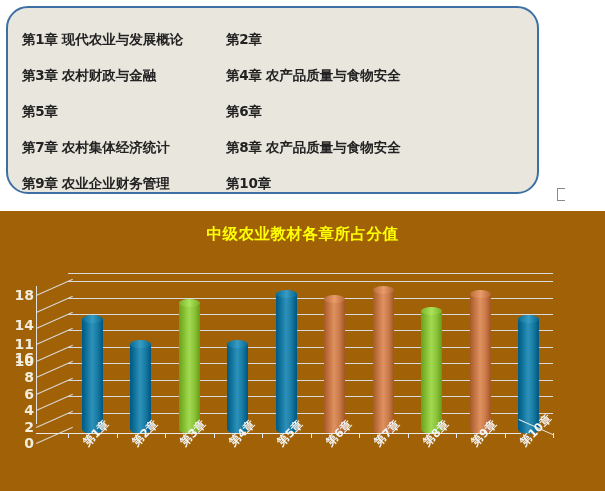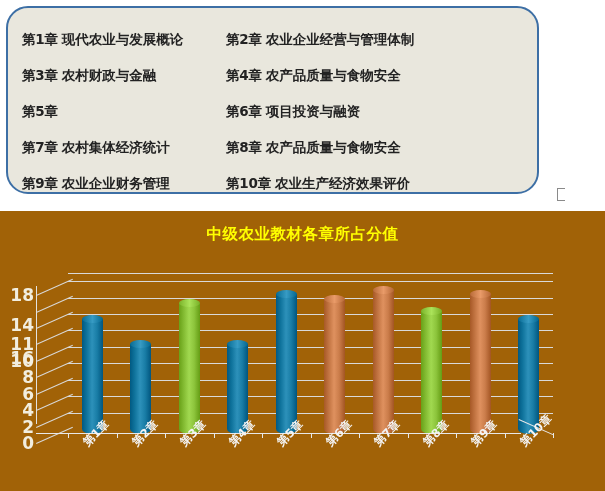--- a/index.html
+++ b/index.html
@@ -159,21 +159,21 @@
     transform: rotate(24deg);
   }
 
   
   .y-label {
     position: absolute;
     right: 0;
     width: 26px;
     text-align: right;
     color: #f2eedf;
-    font-size: 17px;
+    font-size: 14px;
     font-weight: bold;
     line-height: 12px;
   }
   #y-labels {
     position: absolute;
     left: 0px;
     top: 62px;
     width: 34px;
     height: 160px;
   }
@@ -240,42 +240,40 @@
 <div id="chapter-panel">
   <div class="chapter-rows">
 
     <div class="chapter-row">
       <div class="chapter-cell left">
         <span class="ch-num">第1章</span>
         <span class="ch-title">现代农业与发展概论</span>
       </div>
       <div class="chapter-cell right">
         <span class="ch-num">第2章</span>
-        <span class="ch-title">农业企业经营与管理体制</span>
       </div>
     </div>
 
     <div class="chapter-row">
       <div class="chapter-cell left">
         <span class="ch-num">第3章</span>
         <span class="ch-title">农村财政与金融</span>
       </div>
       <div class="chapter-cell right">
         <span class="ch-num">第4章</span>
         <span class="ch-title">农产品质量与食物安全</span>
       </div>
     </div>
 
     <div class="chapter-row">
       <div class="chapter-cell left">
         <span class="ch-num">第5章</span>
       </div>
       <div class="chapter-cell right">
         <span class="ch-num">第6章</span>
-        <span class="ch-title">项目投资与融资</span>
       </div>
     </div>
 
     <div class="chapter-row">
       <div class="chapter-cell left">
         <span class="ch-num">第7章</span>
         <span class="ch-title">农村集体经济统计</span>
       </div>
       <div class="chapter-cell right">
         <span class="ch-num">第8章</span>
@@ -283,21 +281,20 @@
       </div>
     </div>
 
     <div class="chapter-row">
       <div class="chapter-cell left">
         <span class="ch-num">第9章</span>
         <span class="ch-title">农业企业财务管理</span>
       </div>
       <div class="chapter-cell right">
         <span class="ch-num">第10章</span>
-        <span class="ch-title">农业生产经济效果评价</span>
       </div>
     </div>
 
   </div>
 </div>
 
 <div id="text-cursor-artifact"></div>
 
 <div id="chart-panel">
 

